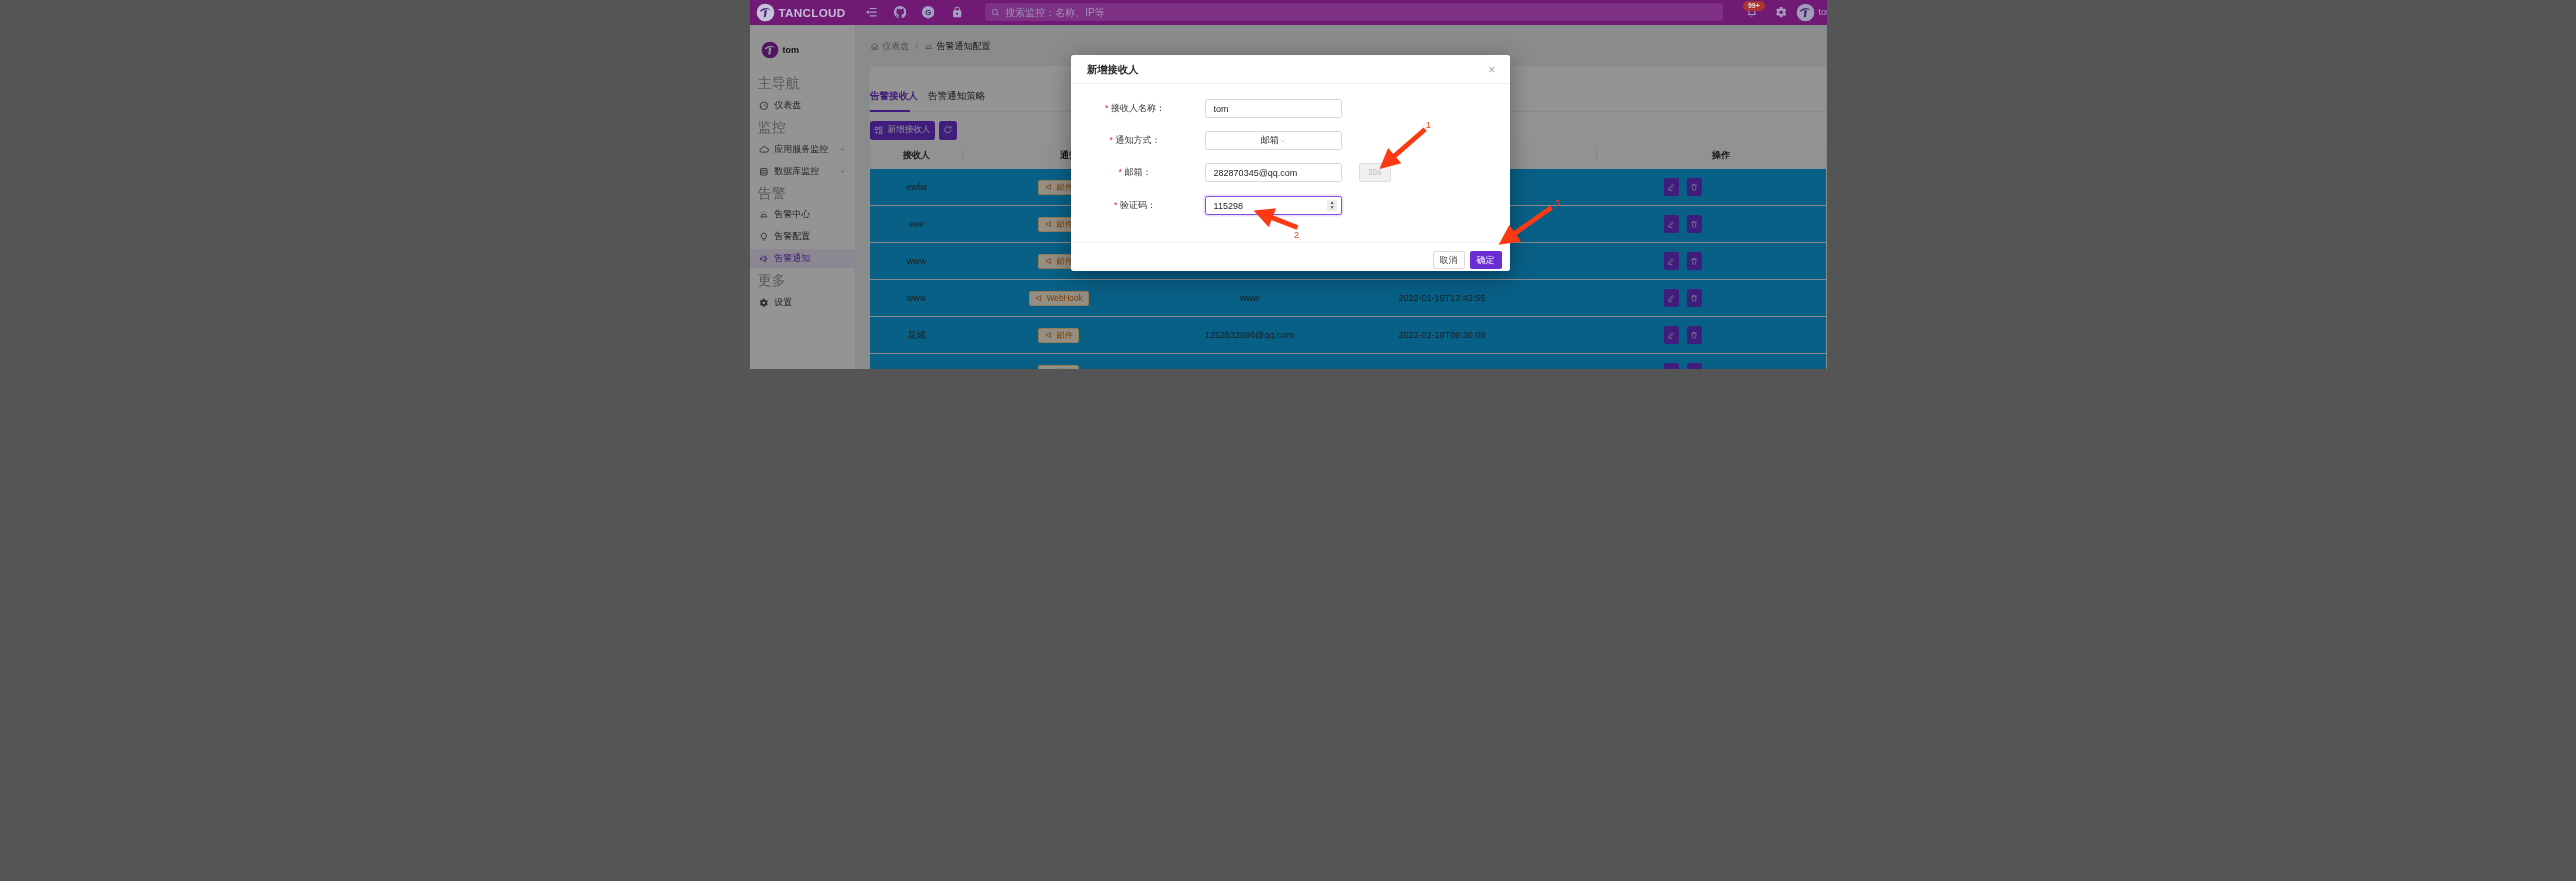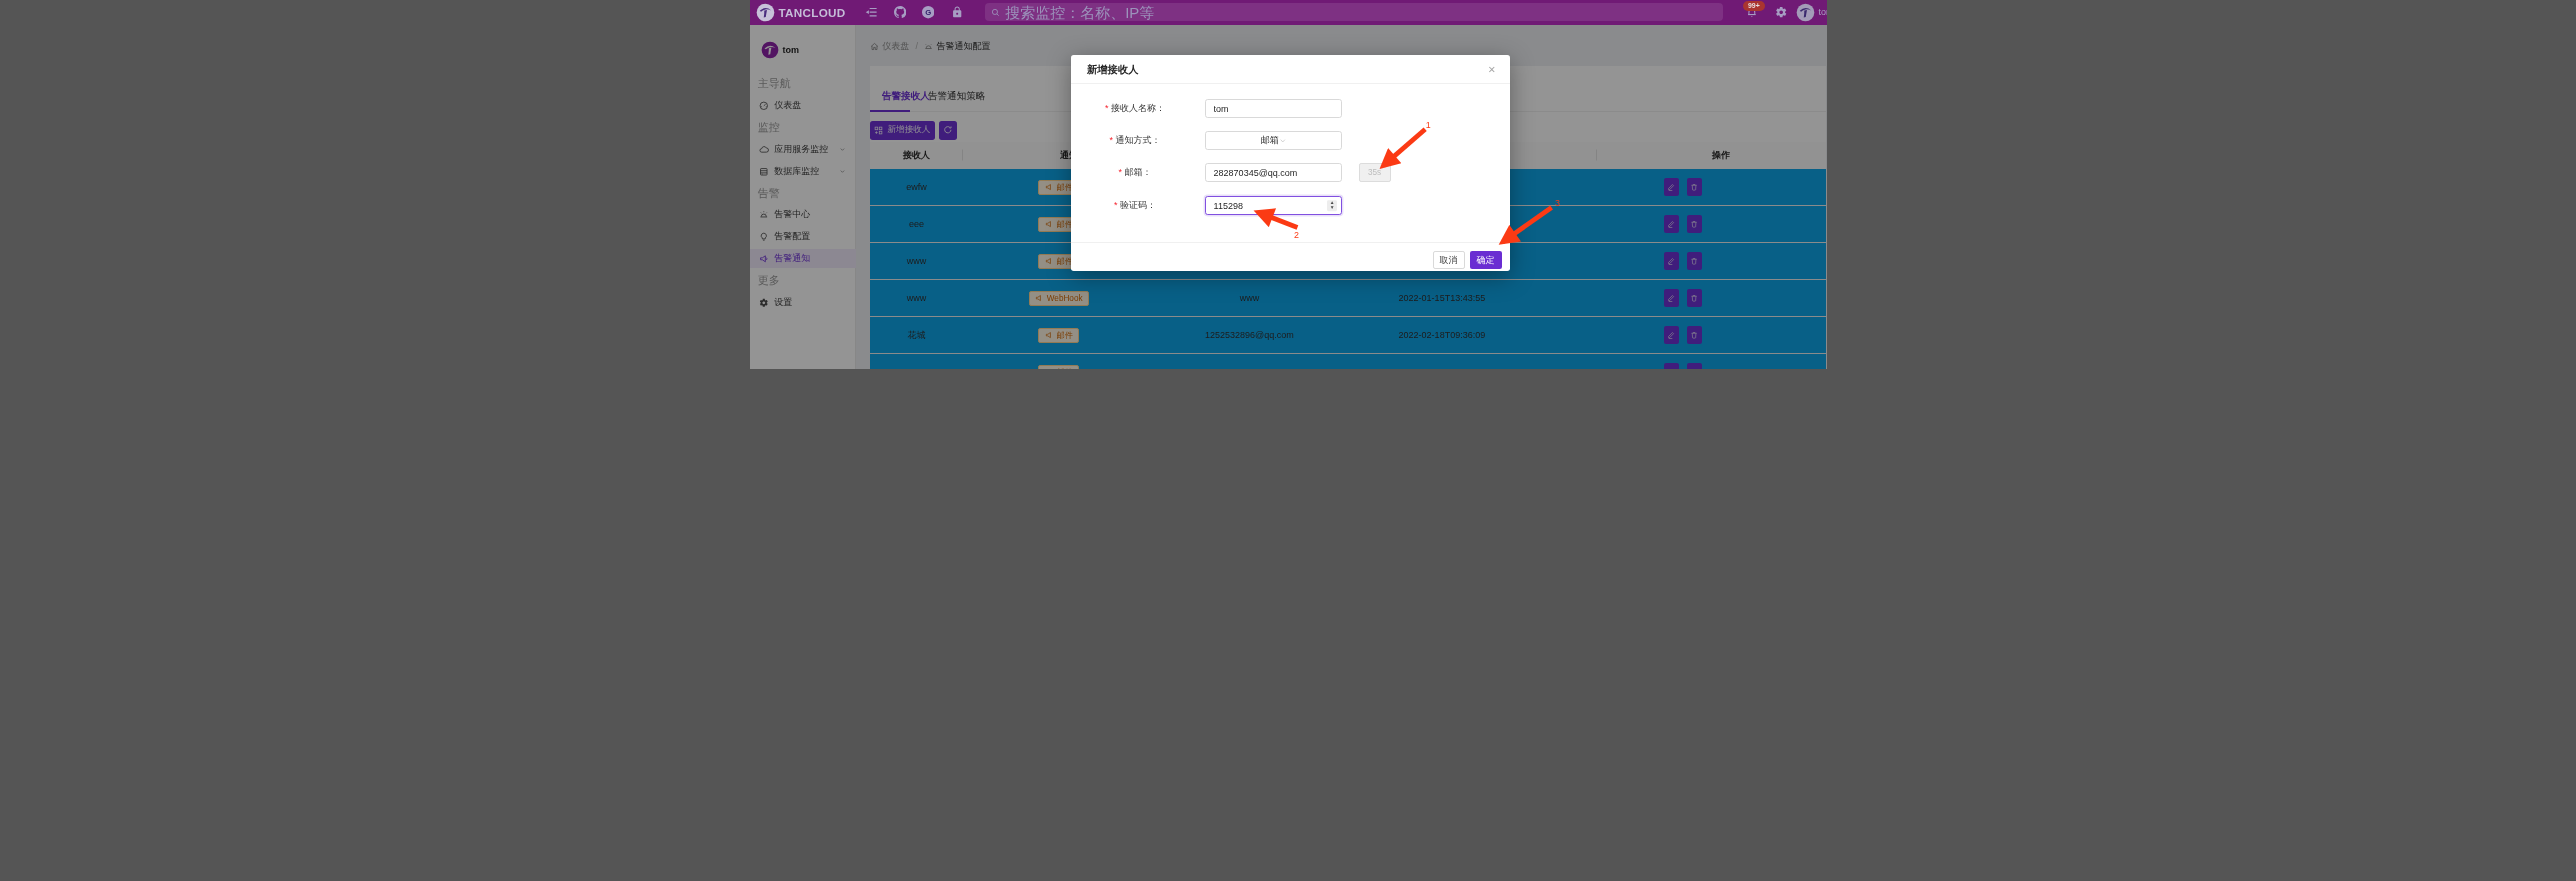--- a/index.html
+++ b/index.html
@@ -10,31 +10,31 @@
     background:#eef0f3; margin:0 auto;
   }
   
   .navbar { position:absolute; left:0; top:0; width:1077px; height:25px; background:#701a75; z-index:70; }
   .nav-logo { position:absolute; left:6.9px; top:2.7px; width:19px; height:19px; }
   .nav-brand { position:absolute; left:29px; top:0; height:25px; line-height:25px; font-size:11.7px; font-weight:bold; letter-spacing:0.3px; color:#c5bdd8; }
   .nav-ic { position:absolute; top:6.2px; width:12.4px; height:12.4px; color:#a79ec3; cursor:pointer; }
   .nav-ic svg { width:100%; height:100%; display:block; }
   .nav-search { position:absolute; left:235px; top:3.4px; width:738px; height:18px; background:rgba(255,255,255,.10); border-radius:4.1px; display:flex; align-items:center; padding:0 6.9px; }
   .nav-search svg { width:9px; height:9px; color:#9c93bb; flex:none; }
-  .nav-search input { flex:1; margin-left:4.8px; background:transparent; border:none; outline:none; color:#cfc8e2; font-size:15px; font-family:inherit; }
+  .nav-search input { flex:1; margin-left:4.8px; background:transparent; border:none; outline:none; color:#cfc8e2; font-size:10px; font-family:inherit; }
   .nav-search input::placeholder { color:#9c93bb; opacity:1; }
   .nav-bell { position:absolute; left:996px; top:6.9px; width:11.7px; height:11.7px; color:#a79ec3; cursor:pointer; }
   .nav-badge { position:absolute; left:993px; top:0.7px; min-width:22.7px; height:10.3px; border-radius:5.5px; background:#aa3530; color:#e7dfe2; font-size:6.9px; font-weight:bold; line-height:10.3px; text-align:center; padding:0 2.7px; }
   .nav-avatar { position:absolute; left:1046px; top:2.7px; width:19px; height:19px; }
   .nav-user { position:absolute; left:1069px; top:0; height:25px; line-height:25px; color:#aaa3c4; font-size:9px; white-space:nowrap; }
   
   .sidebar { position:absolute; left:0; top:25px; width:106px; height:344px; background:#fff; border-right:0.7px solid #e8e8e8; z-index:1; }
   .sb-avatar { position:absolute; left:11px; top:16px; width:18px; height:18px; }
   .sb-user { position:absolute; left:33px; top:16px; height:18px; line-height:18px; font-weight:bold; color:#1f1f1f; }
-  .sb-group { position:absolute; left:8.2px; height:11px; line-height:11px; color:#9a9a9a; font-size:11px; }
+  .sb-group { position:absolute; left:8.2px; height:11px; line-height:11px; color:#9a9a9a; font-size:14px; }
   .sb-item { position:absolute; left:0; width:106px; height:19px; display:flex; align-items:center; padding-left:9.6px; color:#3a3a3a; cursor:pointer; }
   .sb-item svg { width:9.6px; height:9.6px; flex:none; color:#4c4c4c; }
   .sb-item .lbl { margin-left:5.5px; white-space:nowrap; }
   .sb-item .chev { position:absolute; right:9.6px; width:6.9px; height:6.9px; color:#7a7a7a; }
   .sb-item.active { background:#f2eafc; color:#6e32d6; }
   .sb-item.active svg { color:#6e32d6; }
   
   .content { position:absolute; left:106px; top:25px; width:971px; height:344px; background:#eef0f3; z-index:1; }
   .breadcrumb { position:absolute; left:14.4px; top:15px; height:12.4px; display:flex; align-items:center; color:#8c8c8c; }
   .breadcrumb svg { width:9px; height:9px; margin-right:3.4px; color:#777; }
@@ -182,21 +182,21 @@
       <span class="sep">/</span>
       <svg viewBox="0 0 16 16" fill="none" stroke="currentColor" stroke-width="1.3">
           <path d="M3.8 11 a4.2 4.2 0 0 1 8.4 0"></path>
           <path d="M2.4 11.6 h11.2"></path>
           <path d="M3.2 4.4 l1 1 M12.8 4.4 l-1 1"></path>
         </svg>
       <span class="cur">告警通知配置</span>
     </div>
 
     <div class="card">
-      <div class="tab active" style="left:12px">告警接收人</div>
+      <div class="tab active" style="left:0px">告警接收人</div>
       <div class="tab" style="left:58px">告警通知策略</div>
       <div class="tab-ink-wrap"></div>
       <div class="tab-ink"></div>
 
       <button class="btn-add">
         <svg viewBox="0 0 16 16" fill="none" stroke="currentColor" stroke-width="1.4">
             <rect x="2" y="2" width="4.6" height="4.6"></rect>
             <rect x="9.4" y="2" width="4.6" height="4.6"></rect>
             <rect x="9.4" y="9.4" width="4.6" height="4.6"></rect>
             <path d="M4.3 9.4 v4.6 M2 11.7 h4.6"></path>

